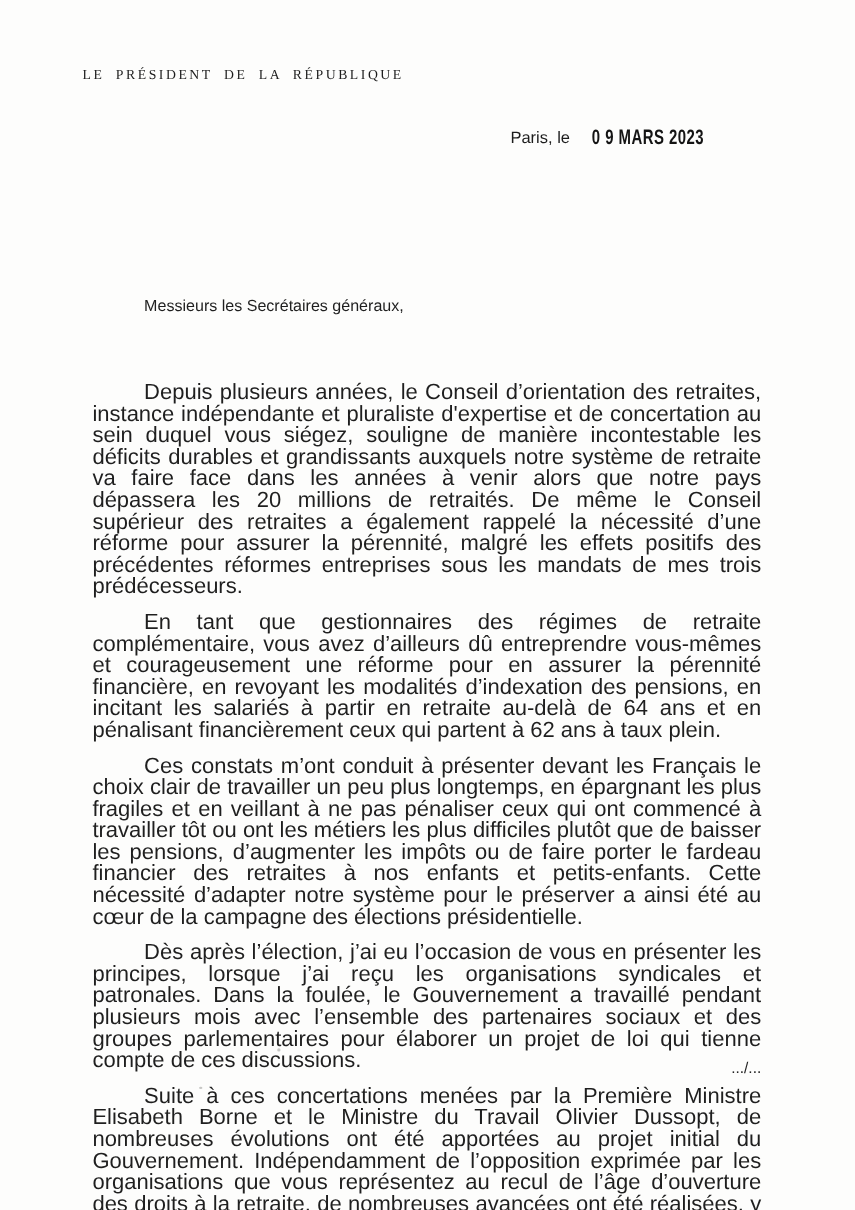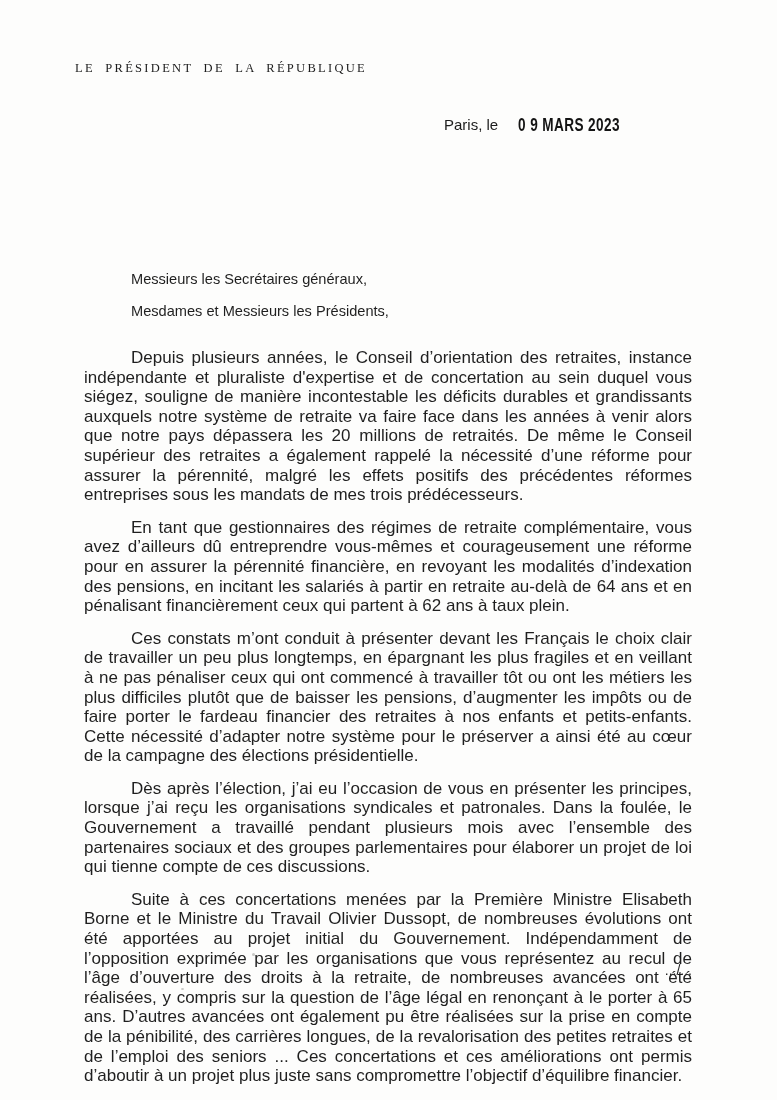--- a/index.html
+++ b/index.html
@@ -30,21 +30,21 @@
     font-size: 12.5px;
     letter-spacing: 2.3px;
     word-spacing: 5px;
     color: #1c1c1c;
     white-space: nowrap;
   }
 
   
   .dateline {
     position: absolute;
-    left: 444px;
+    left: 464px;
     top: 115px;
     display: flex;
     align-items: baseline;
     gap: 20px;
     white-space: nowrap;
   }
   .dateline .place {
     font-family: "Liberation Sans", sans-serif;
     font-size: 15px;
     color: #1c1c1c;
@@ -79,21 +79,21 @@
 
   
   .body-text {
     position: absolute;
     left: 84px;
     top: 348px;
     width: 608px;
   }
   .body-text p {
     font-family: "Liberation Sans", sans-serif;
-    font-size: 17px;
+    font-size: 20px;
     line-height: 19.6px;
     text-align: justify;
     text-indent: 47px;
     color: #1f1f1f;
     margin: 0 0 13px 0;
   }
 
   
   .continuation {
     position: absolute;
@@ -121,21 +121,20 @@
 
   <div class="letterhead">LE PRÉSIDENT DE LA RÉPUBLIQUE</div>
 
   <div class="dateline">
     <span class="place">Paris, le</span>
     <span class="stamp">0 9 MARS 2023</span>
   </div>
 
   <div class="salutations">
     <p>Messieurs les Secrétaires généraux,</p>
-    <p>Mesdames et Messieurs les Présidents,</p>
   </div>
 
   <div class="body-text">
     <p>Depuis plusieurs années, le Conseil d’orientation des retraites, instance indépendante et pluraliste d'expertise et de concertation au sein duquel vous siégez, souligne de manière incontestable les déficits durables et grandissants auxquels notre système de retraite va faire face dans les années à venir alors que notre pays dépassera les 20 millions de retraités. De même le Conseil supérieur des retraites a également rappelé la nécessité d’une réforme pour assurer la pérennité, malgré les effets positifs des précédentes réformes entreprises sous les mandats de mes trois prédécesseurs.</p>
     <p>En tant que gestionnaires des régimes de retraite complémentaire, vous avez d’ailleurs dû entreprendre vous-mêmes et courageusement une réforme pour en assurer la pérennité financière, en revoyant les modalités d’indexation des pensions, en incitant les salariés à partir en retraite au-delà de 64 ans et en pénalisant financièrement ceux qui partent à 62 ans à taux plein.</p>
     <p>Ces constats m’ont conduit à présenter devant les Français le choix clair de travailler un peu plus longtemps, en épargnant les plus fragiles et en veillant à ne pas pénaliser ceux qui ont commencé à travailler tôt ou ont les métiers les plus difficiles plutôt que de baisser les pensions, d’augmenter les impôts ou de faire porter le fardeau financier des retraites à nos enfants et petits-enfants. Cette nécessité d’adapter notre système pour le préserver a ainsi été au cœur de la campagne des élections présidentielle.</p>
     <p>Dès après l’élection, j’ai eu l’occasion de vous en présenter les principes, lorsque j’ai reçu les organisations syndicales et patronales. Dans la foulée, le Gouvernement a travaillé pendant plusieurs mois avec l’ensemble des partenaires sociaux et des groupes parlementaires pour élaborer un projet de loi qui tienne compte de ces discussions.</p>
     <p>Suite à ces concertations menées par la Première Ministre Elisabeth Borne et le Ministre du Travail Olivier Dussopt, de nombreuses évolutions ont été apportées au projet initial du Gouvernement. Indépendamment de l’opposition exprimée par les organisations que vous représentez au recul de l’âge d’ouverture des droits à la retraite, de nombreuses avancées ont été réalisées, y compris sur la question de l’âge légal en renonçant à le porter à 65 ans. D’autres avancées ont également pu être réalisées sur la prise en compte de la pénibilité, des carrières longues, de la revalorisation des petites retraites et de l’emploi des seniors ... Ces concertations et ces améliorations ont permis d’aboutir à un projet plus juste sans compromettre l’objectif d’équilibre financier.</p>
   </div>
 

